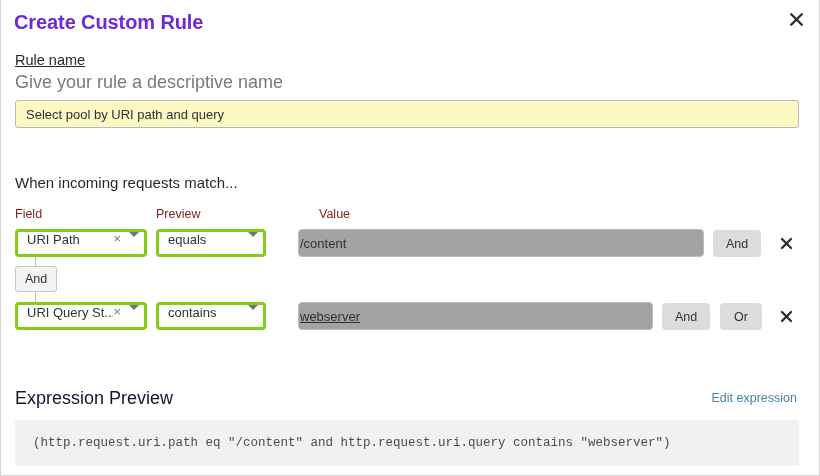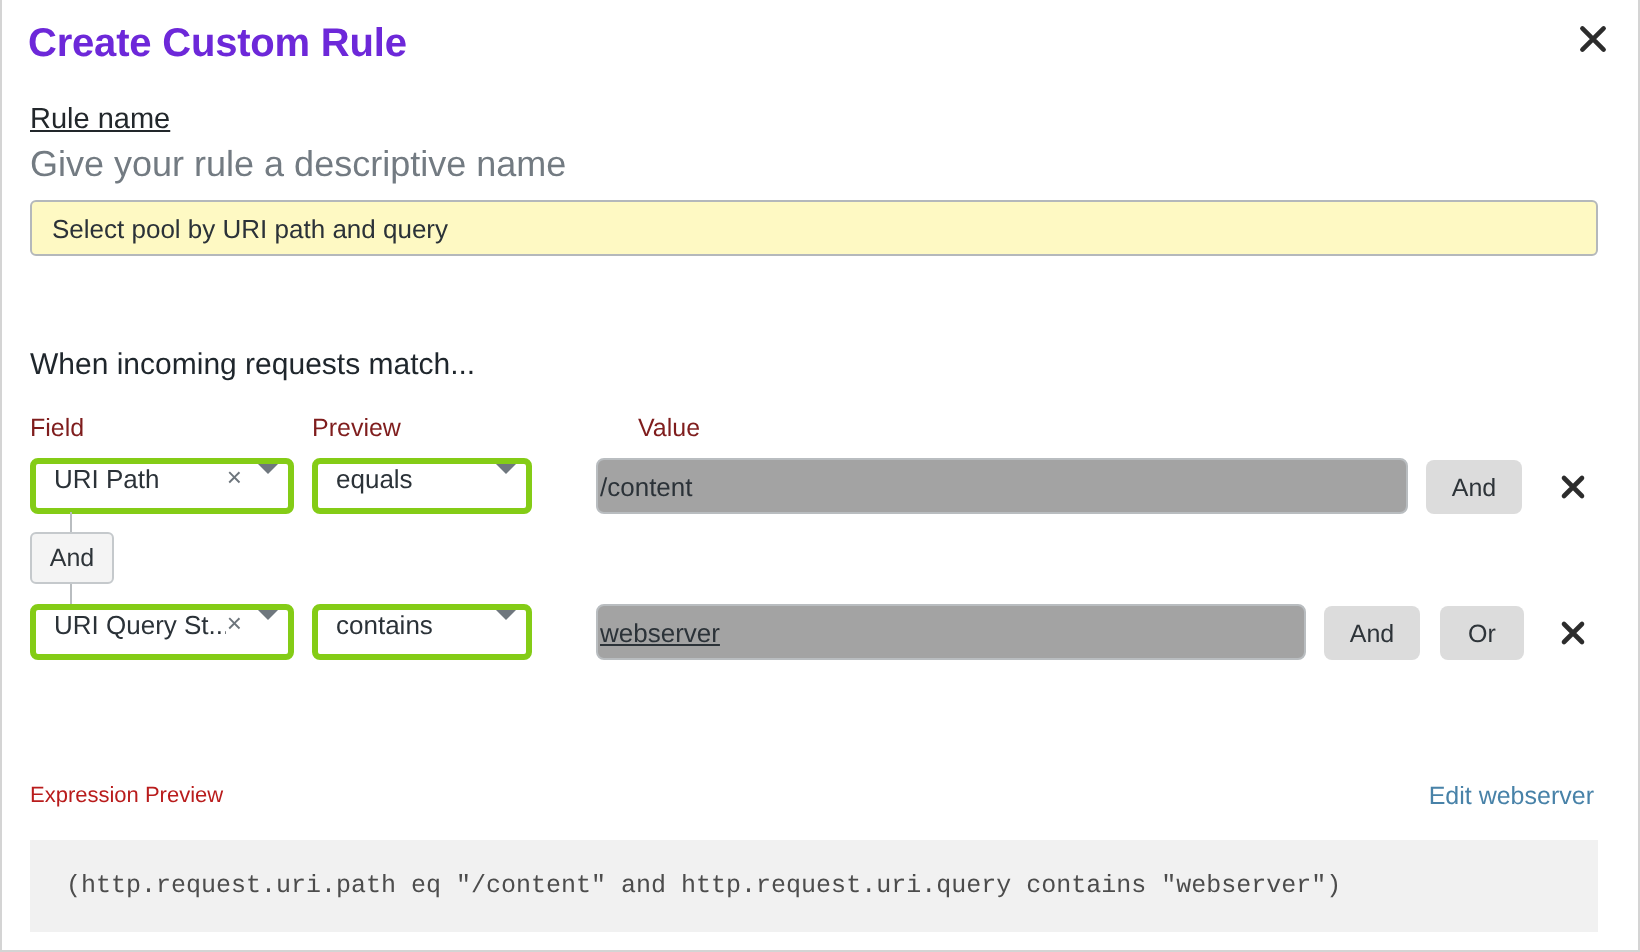--- a/index.html
+++ b/index.html
@@ -231,22 +231,22 @@
     align-items: center;
     justify-content: center;
     cursor: pointer;
   }
 
   
   .exp-label {
     position: absolute;
     left: 14px;
     top: 390px;
-    font-size: 11px;
-    color: #b91c1c;
+    font-size: 18px;
+    color: #0f172a;
     line-height: 16px;
   }
   .exp-edit {
     position: absolute;
     right: 22px;
     top: 390px;
     font-size: 12.5px;
     color: #4882a8;
     line-height: 16px;
     text-decoration: none;
@@ -340,16 +340,16 @@
     <button class="op-btn and2">And</button>
     <button class="op-btn or2">Or</button>
     <div class="row-remove">
       <svg width="13" height="13" viewBox="0 0 13 13" aria-hidden="true">
         <path d="M2 2 L11 11 M11 2 L2 11" stroke="#2c2c2c" stroke-width="2.3" stroke-linecap="round"></path>
       </svg>
     </div>
   </div>
 
   <div class="exp-label">Expression Preview</div>
-  <a class="exp-edit">Edit webserver</a>
+  <a class="exp-edit">Edit expression</a>
   <div class="exp-code">(http.request.uri.path eq "/content" and http.request.uri.query contains "webserver")</div>
 
 </div>
 
 </body></html>

